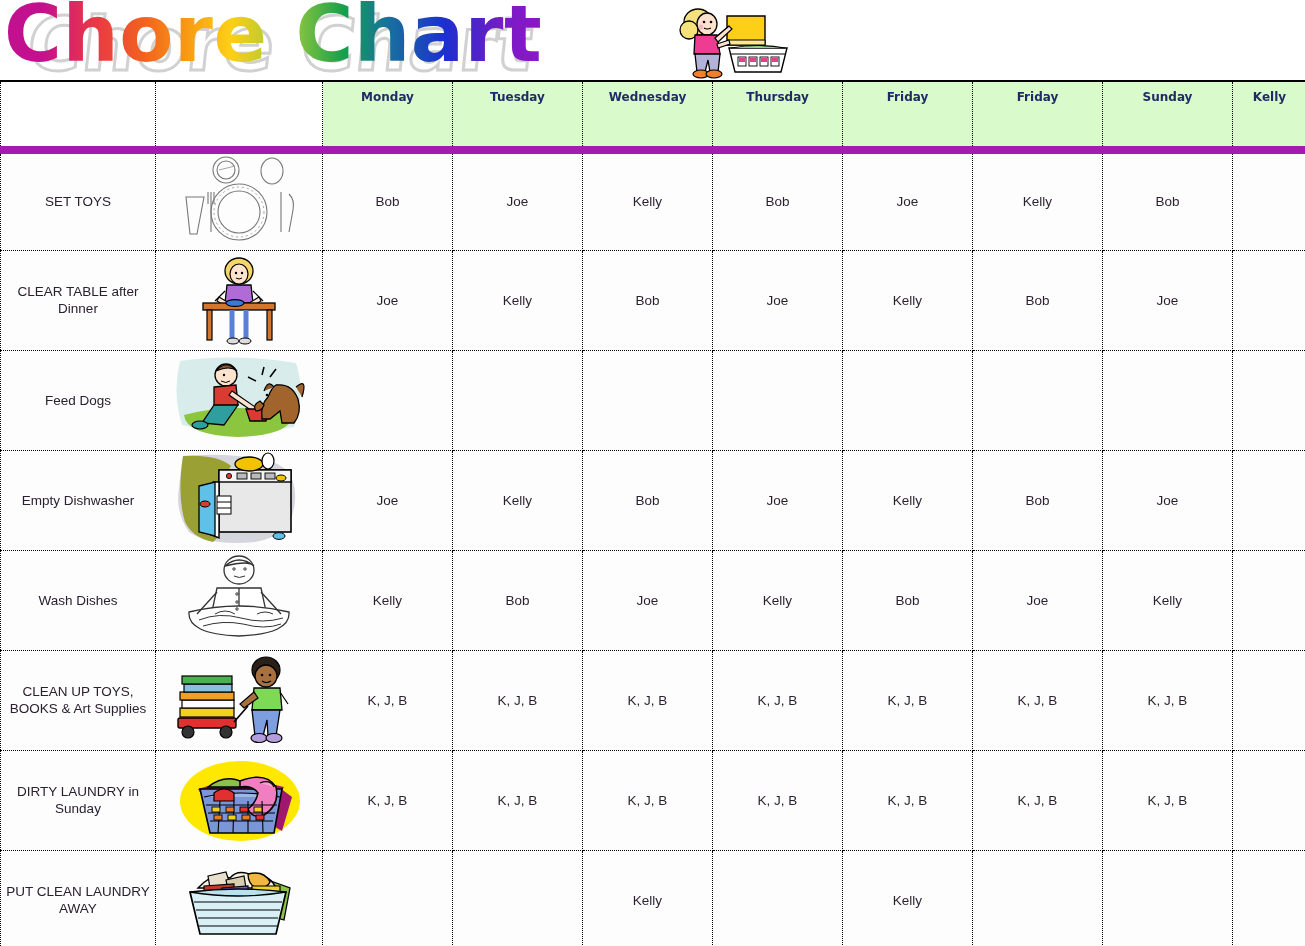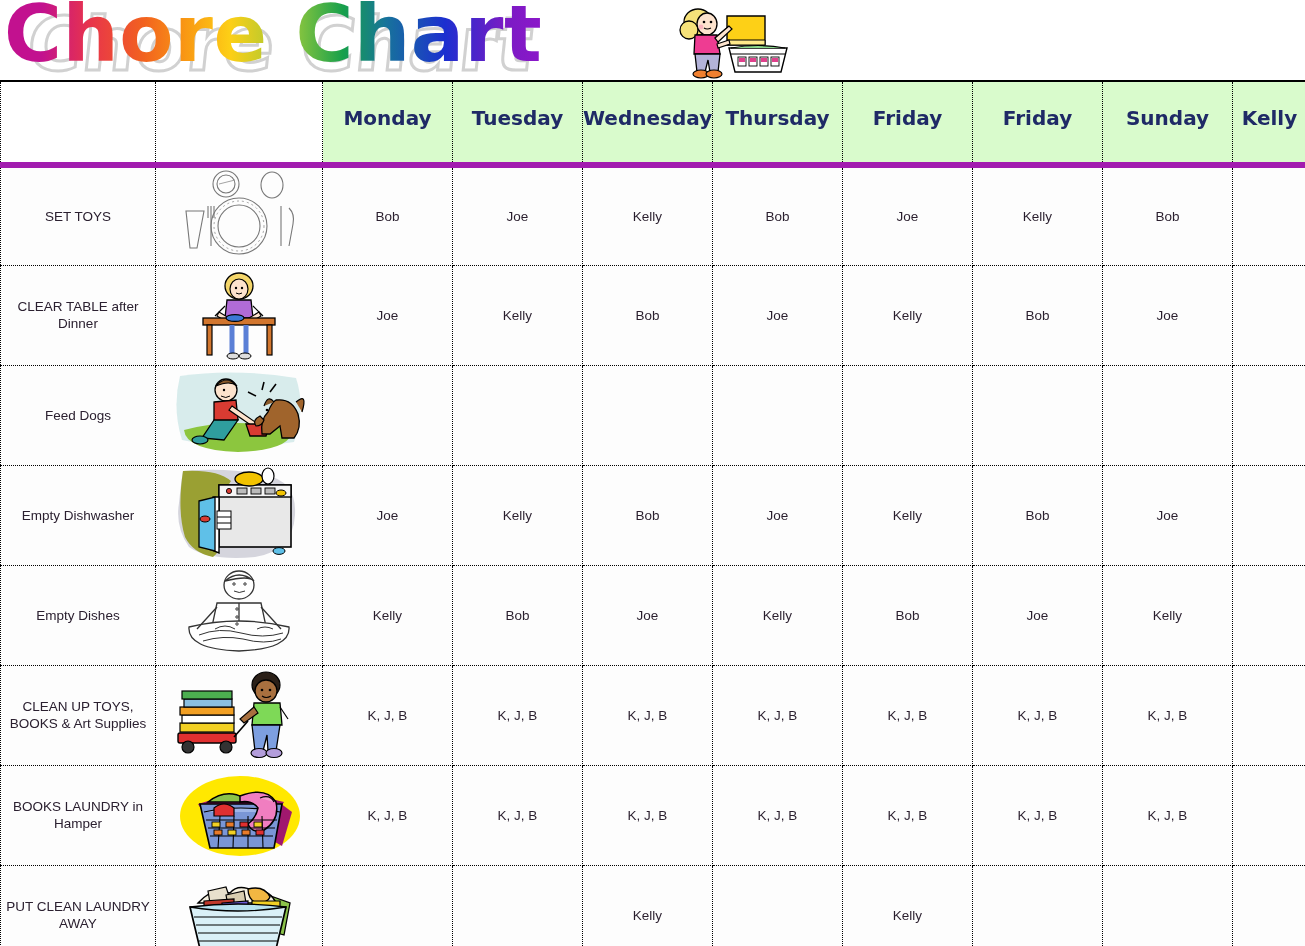--- a/index.html
+++ b/index.html
@@ -120,26 +120,26 @@
     padding: 0;
     margin: 0;
     vertical-align: middle;
     text-align: center;
     background: #fdfdfd;
   }
   #chart tr.hdr th {
     background: #d9fbcc;
     color: #1f2a66;
     font-family: "DejaVu Sans", sans-serif;
-    font-size: 20px;
+    font-size: 12px;
     font-weight: bold;
     height: 56px;
     vertical-align: top;
-    padding-top: 24px;
-    border-bottom: 6px solid #a21caf;
+    padding-top: 8px;
+    border-bottom: 8px solid #a21caf;
   }
   #chart tr.hdr th.blank {
     background: #ffffff;
   }
   .c-chore  { width: 155px; }
   .c-pic    { width: 167px; }
   .c-day    { width: 130px; }
   .c-points { width: 74px; }
 
   td.chore-label {
@@ -390,21 +390,21 @@
       <td class="name-cell">Kelly</td>
       <td class="name-cell">Bob</td>
       <td class="name-cell">Joe</td>
       <td class="name-cell">Kelly</td>
       <td class="name-cell">Bob</td>
       <td class="name-cell">Joe</td>
       <td class="name-cell"></td>
     </tr>
 
     <tr class="row-h">
-      <td class="chore-label">Empty Dishes</td>
+      <td class="chore-label">Wash Dishes</td>
       <td class="pic-cell">
         <div class="pic-box">
           <svg width="140" height="92" viewBox="0 0 140 92">
             <g fill="#ffffff" stroke="#333" stroke-width="1.3">
               <ellipse cx="70" cy="16" rx="15" ry="14"></ellipse>
               <path d="M56 12 Q70 0 85 12 Q80 6 56 12 Z"></path>
               <path d="M48 34 L92 34 L98 62 L42 62 Z"></path>
               <path d="M70 34 L70 60"></path>
               <path d="M20 58 Q70 46 120 58 Q122 80 70 82 Q18 80 20 58 Z"></path>
               <path d="M48 38 L28 60 M92 38 L112 60"></path>
@@ -468,21 +468,21 @@
       <td class="name-cell">K, J, B</td>
       <td class="name-cell">K, J, B</td>
       <td class="name-cell">K, J, B</td>
       <td class="name-cell">K, J, B</td>
       <td class="name-cell">K, J, B</td>
       <td class="name-cell">K, J, B</td>
       <td class="name-cell"></td>
     </tr>
 
     <tr class="row-h">
-      <td class="chore-label">BOOKS LAUNDRY in Hamper</td>
+      <td class="chore-label">DIRTY LAUNDRY in Sunday</td>
       <td class="pic-cell">
         <div class="pic-box">
           <svg width="150" height="94" viewBox="0 0 150 94">
             <ellipse cx="76" cy="48" rx="60" ry="40" fill="#ffe800"></ellipse>
             <path d="M34 36 Q76 22 120 34 L114 44 Q76 34 40 46 Z" fill="#a0186e"></path>
             <path d="M112 32 L128 44 L118 78 L104 70 Z" fill="#a0186e"></path>
             <path d="M36 36 L118 36 L110 80 L46 80 Z" fill="#7a96d6" stroke="#000" stroke-width="1.6"></path>
             <path d="M40 44 Q76 36 116 44" fill="#9fb6e8" stroke="#000" stroke-width="1.2"></path>
             <path d="M44 34 Q62 20 80 30 Q96 20 108 34 Z" fill="#8bc34a" stroke="#000" stroke-width="1.4"></path>
             <path d="M76 28 Q102 18 112 34 Q116 52 100 62 Q88 66 84 56 Q92 50 94 40 Q88 32 76 34 Z" fill="#f07ec0" stroke="#000" stroke-width="1.5"></path>

